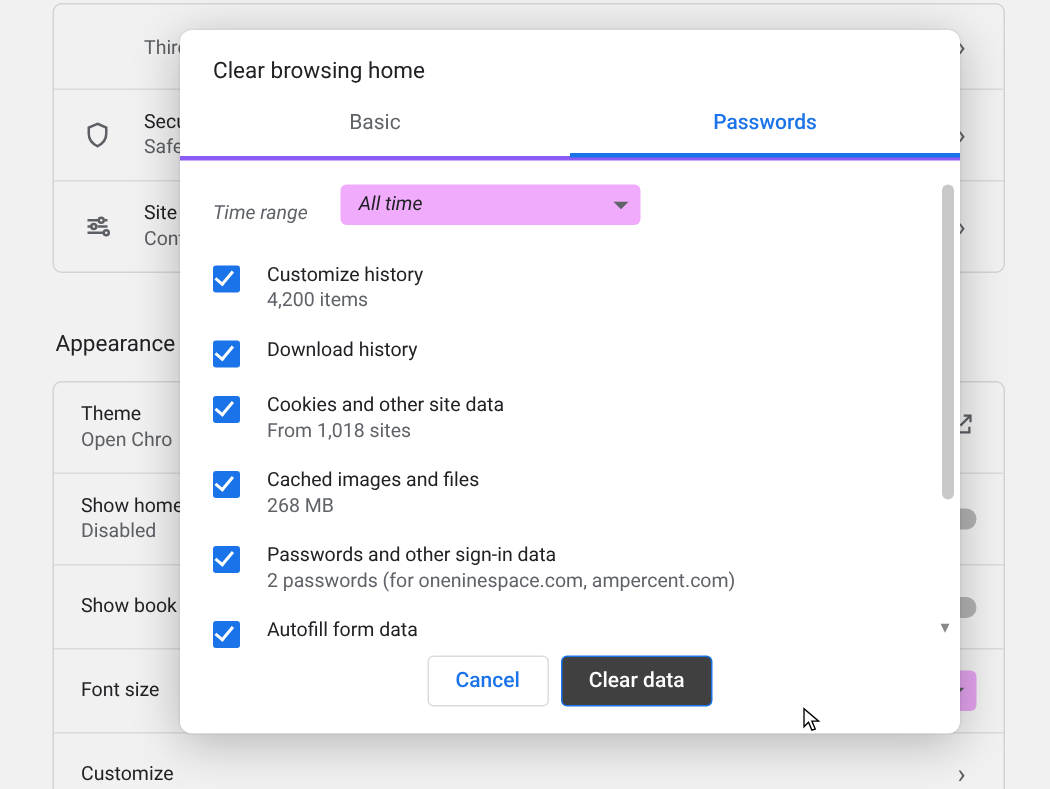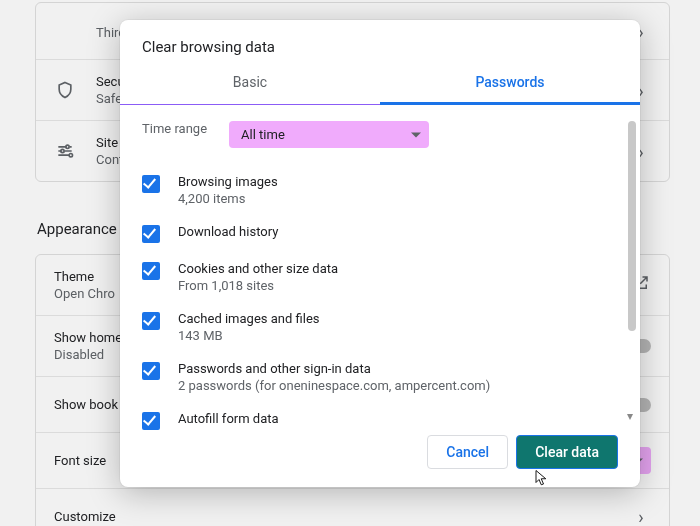--- a/index.html
+++ b/index.html
@@ -75,68 +75,68 @@
     position:absolute;
     left: 120px;
     top: 20px;
     width: 520px;
     background:#fff;
     border-radius:8px;
     box-shadow: 0 6px 32px rgba(0,0,0,.25), 0 0 0 1px rgba(0,0,0,.04);
     overflow:hidden;
   }
   .dlg-title { font-size:15px; padding:18px 22px 8px; color:#202124;}
-  .tabs { display:flex; border-bottom:1px solid #8b5cf6; }
+  .tabs { display:flex; border-bottom:3px solid #8b5cf6; }
   .tab {
     flex:1; text-align:center; padding:10px 0 12px;
     font-size:14px; color:#5f6368; cursor:pointer;
   }
   .tab.active { color:#1a73e8; border-bottom:3px solid #1a73e8; margin-bottom:-1px; font-weight:500;}
   .dlg-body {
     position:relative;
     padding: 16px 22px 4px 22px;
     height: 320px;
   }
   .dlg-body .scroll-thumb {
     position:absolute; right:4px; top:16px; width:8px; height:210px;
     background:#c8c8c8; border-radius:4px;
   }
   .dlg-body .scroll-arrow {
     position:absolute; right:4px; bottom:2px; width:12px; color:#888; font-size:12px; text-align:center;
   }
   .time-range-row{
-    display:flex; align-items:flex-start; gap:22px; margin-bottom:18px;
+    display:flex; align-items:flex-end; gap:22px; margin-bottom:18px;font-style:italic;
   }
   .time-range-row label{ color:#5f6368; font-size:13px; }
   .check-row{
     display:flex; align-items:flex-start; gap:18px;
     padding: 8px 0 10px;
   }
   .chk {
     width:18px; height:18px; background:#1a73e8; border-radius:2px;
     flex:0 0 18px; position:relative; margin-top:1px;
   }
   .chk::after{
     content:""; position:absolute; left:4px; top:1px;
     width:5px; height:10px; border:solid #fff; border-width:0 2px 2px 0;
     transform:rotate(40deg);
   }
   .check-row .ct { font-size:13px; color:#202124; }
   .check-row .cs { font-size:13px; color:#5f6368; margin-top:2px; }
   .dlg-actions{
-    display:flex; justify-content:flex-end; gap:8px;
+    display:flex; justify-content:center; gap:8px;
     padding: 10px 22px 18px;
     position:relative;
   }
   .btn {
     font-size:14px; padding:8px 18px; border-radius:4px; cursor:pointer;
     font-weight:500;
   }
   .btn-outline { color:#1a73e8; background:#fff; border:1px solid #dadce0;}
-  .btn-primary { color:#fff; background:#0f766e; border:1px solid #1a73e8;}
+  .btn-primary { color:#fff; background:#404040; border:1px solid #1a73e8;}
   .cursor {
     position:absolute; bottom:0px; right:90px;
     width:16px; height:18px; color:#000;
     pointer-events:none;
   }
   .watermark{
     position:absolute; left:50%; top:50%; transform:translate(-50%,-50%);
     color:#cfd6dc; font-size:18px; font-weight:500; display:flex; gap:4px; align-items:center;
     opacity:.9; pointer-events:none;
   }
@@ -231,21 +231,21 @@
 </div>
 
 <div class="watermark">
   <span class="sq"></span>
   <span>TheWindowsClub</span>
 </div>
 
 <div class="scrim"></div>
 
 <div class="dialog">
-  <div class="dlg-title">Clear browsing data</div>
+  <div class="dlg-title">Clear browsing home</div>
 
   <div class="tabs">
     <div class="tab">Basic</div>
     <div class="tab active">Passwords</div>
   </div>
 
   <div class="dlg-body">
     <div class="scroll-thumb"></div>
     <div class="scroll-arrow">▾</div>
 
@@ -253,45 +253,45 @@
       <label>Time range</label>
       <div class="select-like" style="min-width:200px;">
         <span>All time</span>
         <span class="arrow"></span>
       </div>
     </div>
 
     <div class="check-row">
       <div class="chk"></div>
       <div>
-        <div class="ct">Browsing images</div>
+        <div class="ct">Customize history</div>
         <div class="cs">4,200 items</div>
       </div>
     </div>
 
     <div class="check-row">
       <div class="chk"></div>
       <div>
         <div class="ct">Download history</div>
       </div>
     </div>
 
     <div class="check-row">
       <div class="chk"></div>
       <div>
-        <div class="ct">Cookies and other size data</div>
+        <div class="ct">Cookies and other site data</div>
         <div class="cs">From 1,018 sites</div>
       </div>
     </div>
 
     <div class="check-row">
       <div class="chk"></div>
       <div>
         <div class="ct">Cached images and files</div>
-        <div class="cs">143 MB</div>
+        <div class="cs">268 MB</div>
       </div>
     </div>
 
     <div class="check-row">
       <div class="chk"></div>
       <div>
         <div class="ct">Passwords and other sign-in data</div>
         <div class="cs">2 passwords (for oneninespace.com, ampercent.com)</div>
       </div>
     </div>

